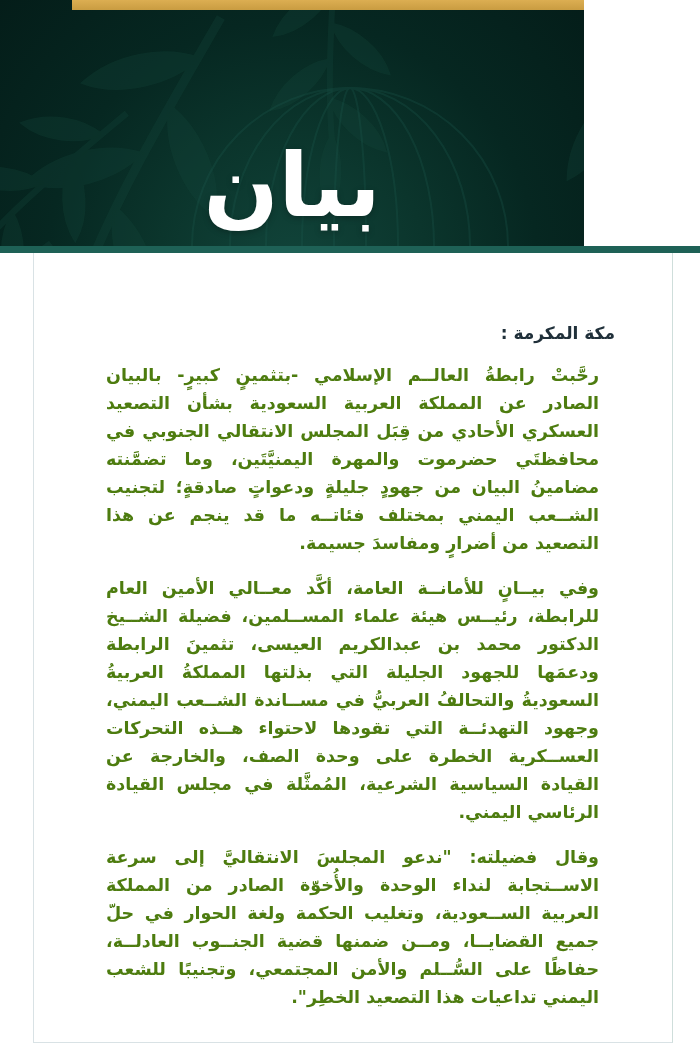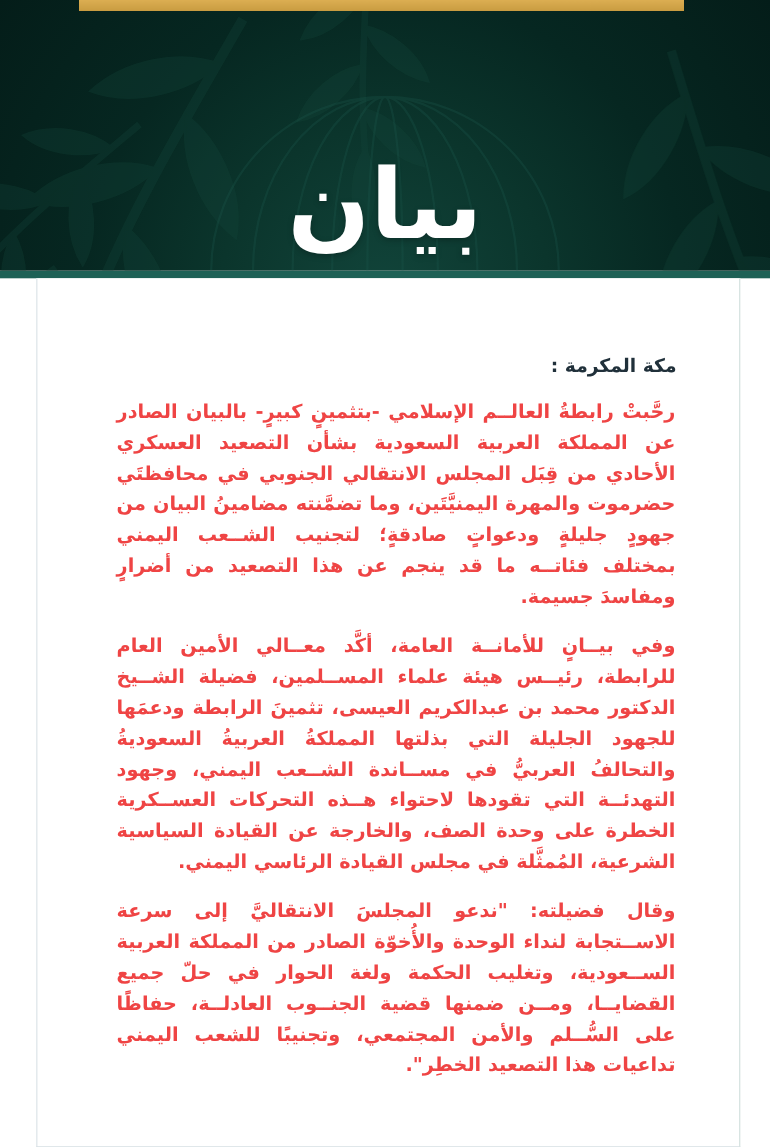--- a/index.html
+++ b/index.html
@@ -9,21 +9,21 @@
     height: 1043px;
     margin: 0 auto;
     background: #ffffff;
     overflow: hidden;
     font-family: "DejaVu Sans", sans-serif;
   }
 
   
   .hero {
     position: relative;
-    width: 700px;
+    width: 584px;
     height: 246px;
     background:
       radial-gradient(circle at 50% 108%, #11443a 0%, #0b352c 34%, #062721 62%, #041d19 100%);
     overflow: hidden;
   }
   .gold-bar {
     position: absolute;
     left: 72px;
     top: 0;
     width: 550px;
@@ -78,28 +78,28 @@
   }
   .loc {
     margin: 0 0 18px 0;
     direction: rtl;
     text-align: right;
     font-size: 17px;
     font-weight: 700;
     color: #20303a;
   }
   .body-par {
-    margin: 0 1px 17px 0;
+    margin: 0 16px 17px 0;
     direction: rtl;
     unicode-bidi: plaintext;
     text-align: justify;
     font-size: 17.5px;
     line-height: 28px;
     font-weight: 700;
-    color: #ef4444;
+    color: #4d7c0f;
   }
   .body-par.last { margin-bottom: 0; }
 </style>
 </head>
 <body>
 
 <div class="page">
 
   <header class="hero">
     <div class="gold-bar"></div>

